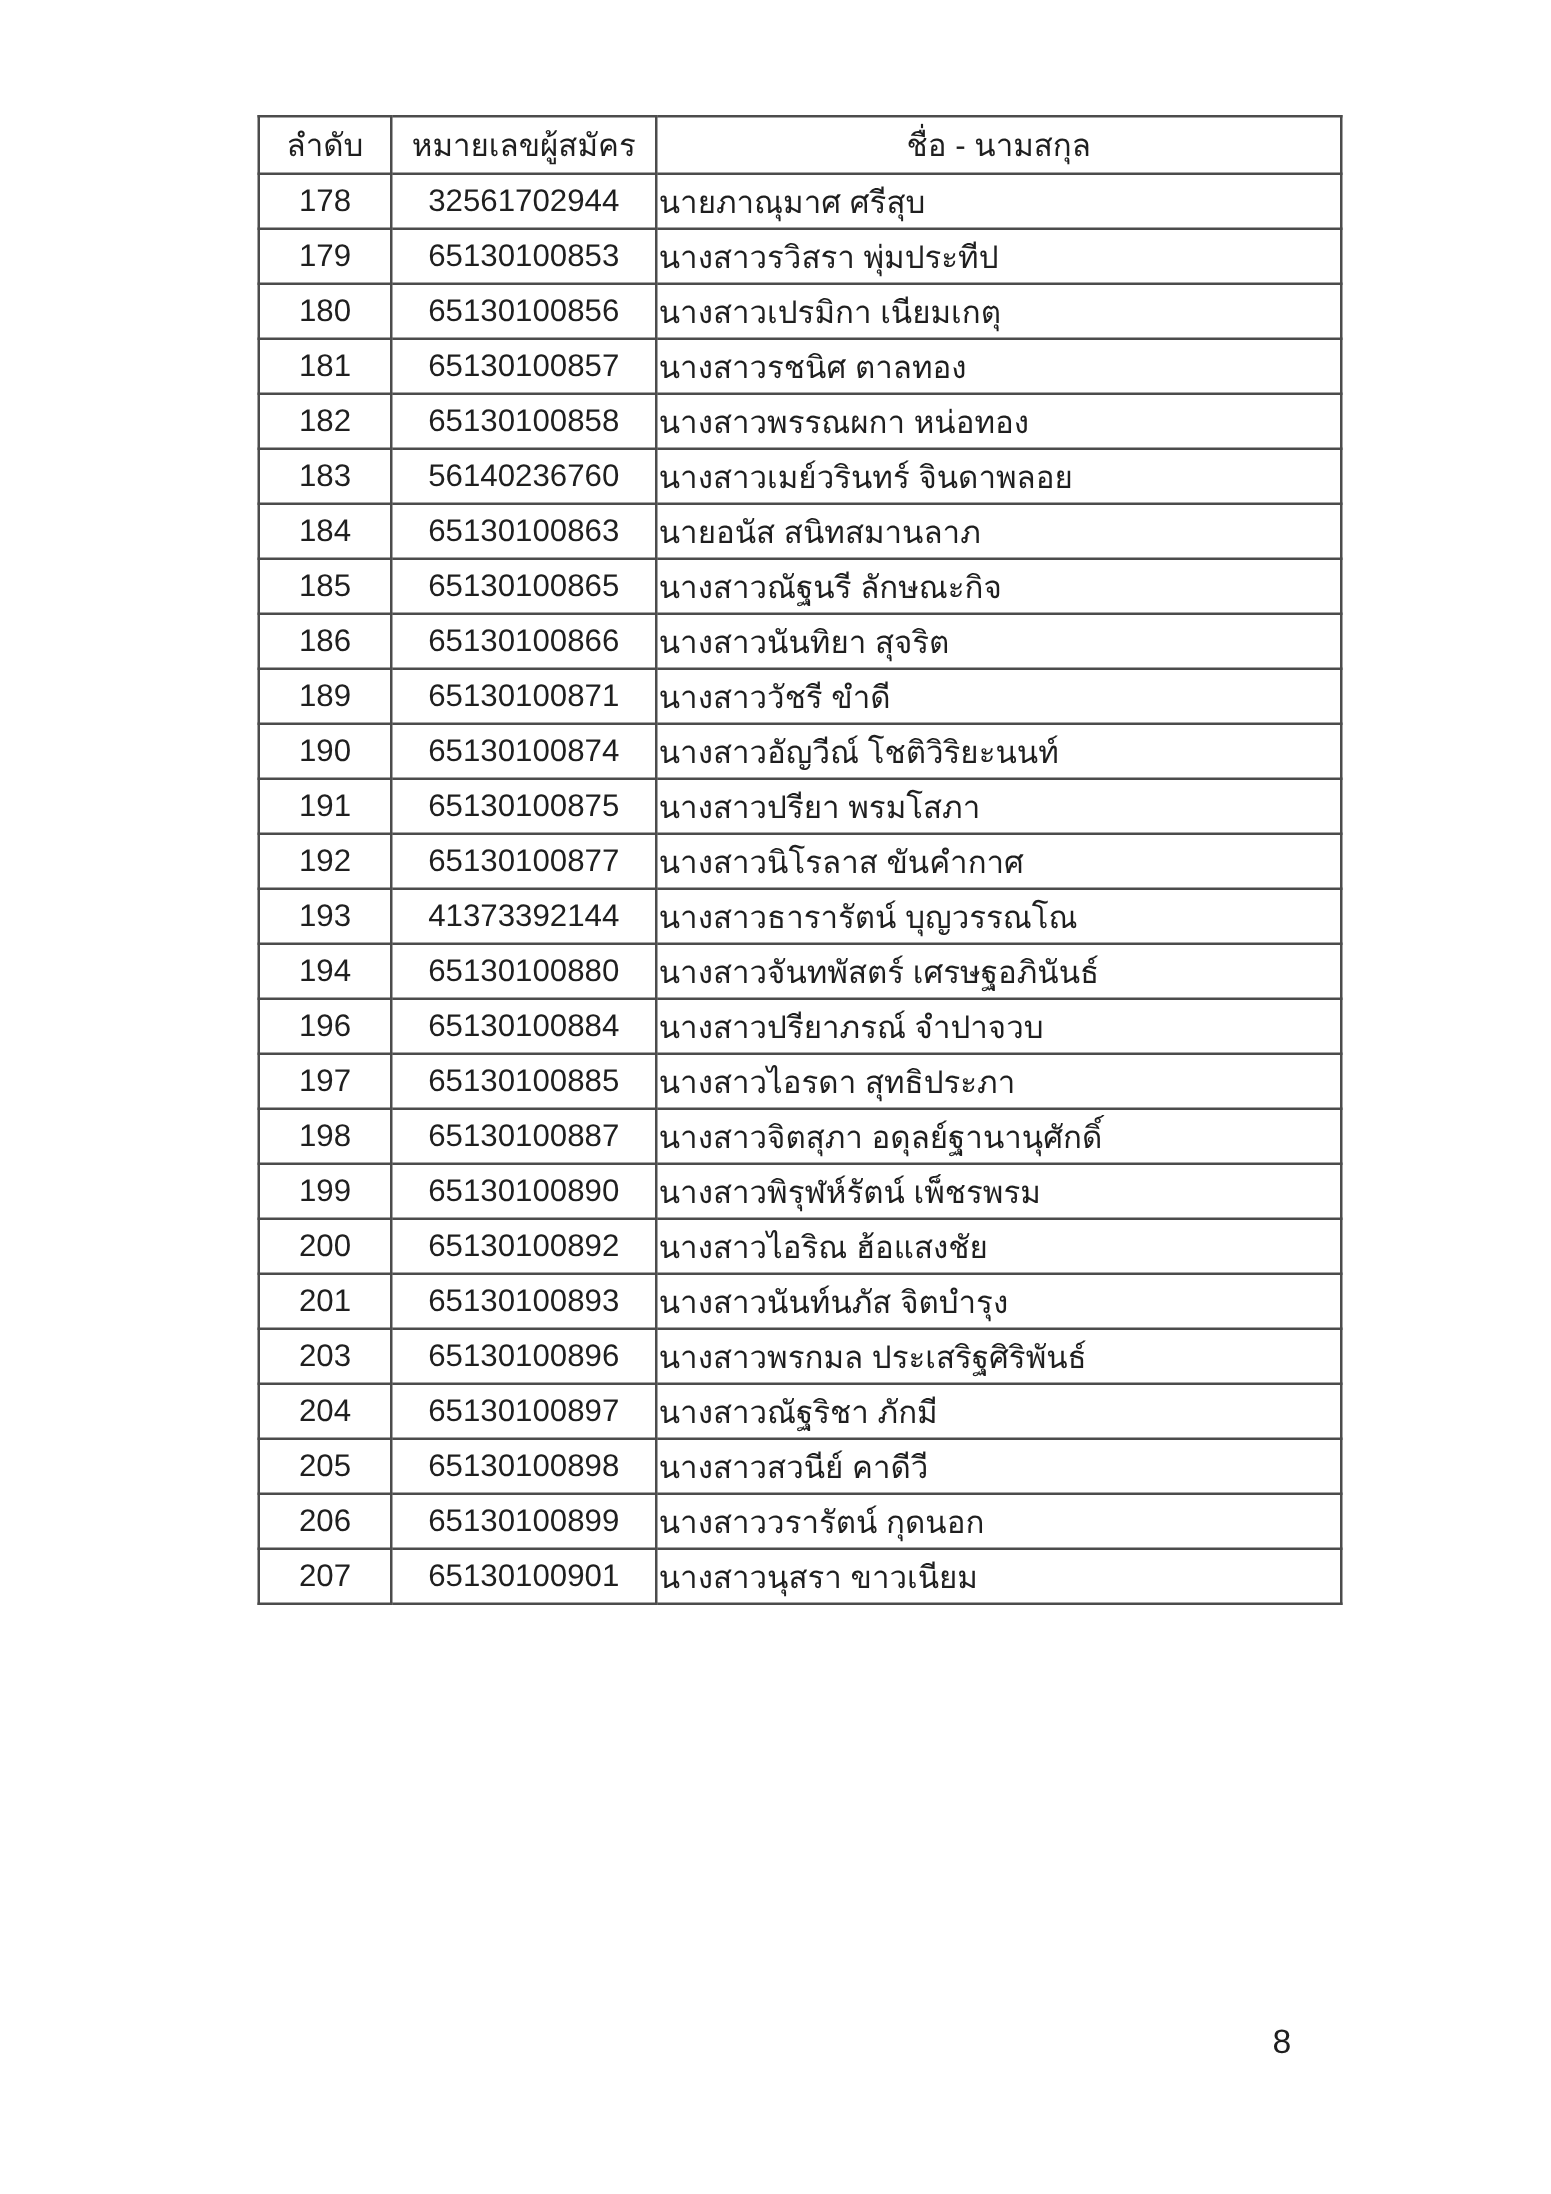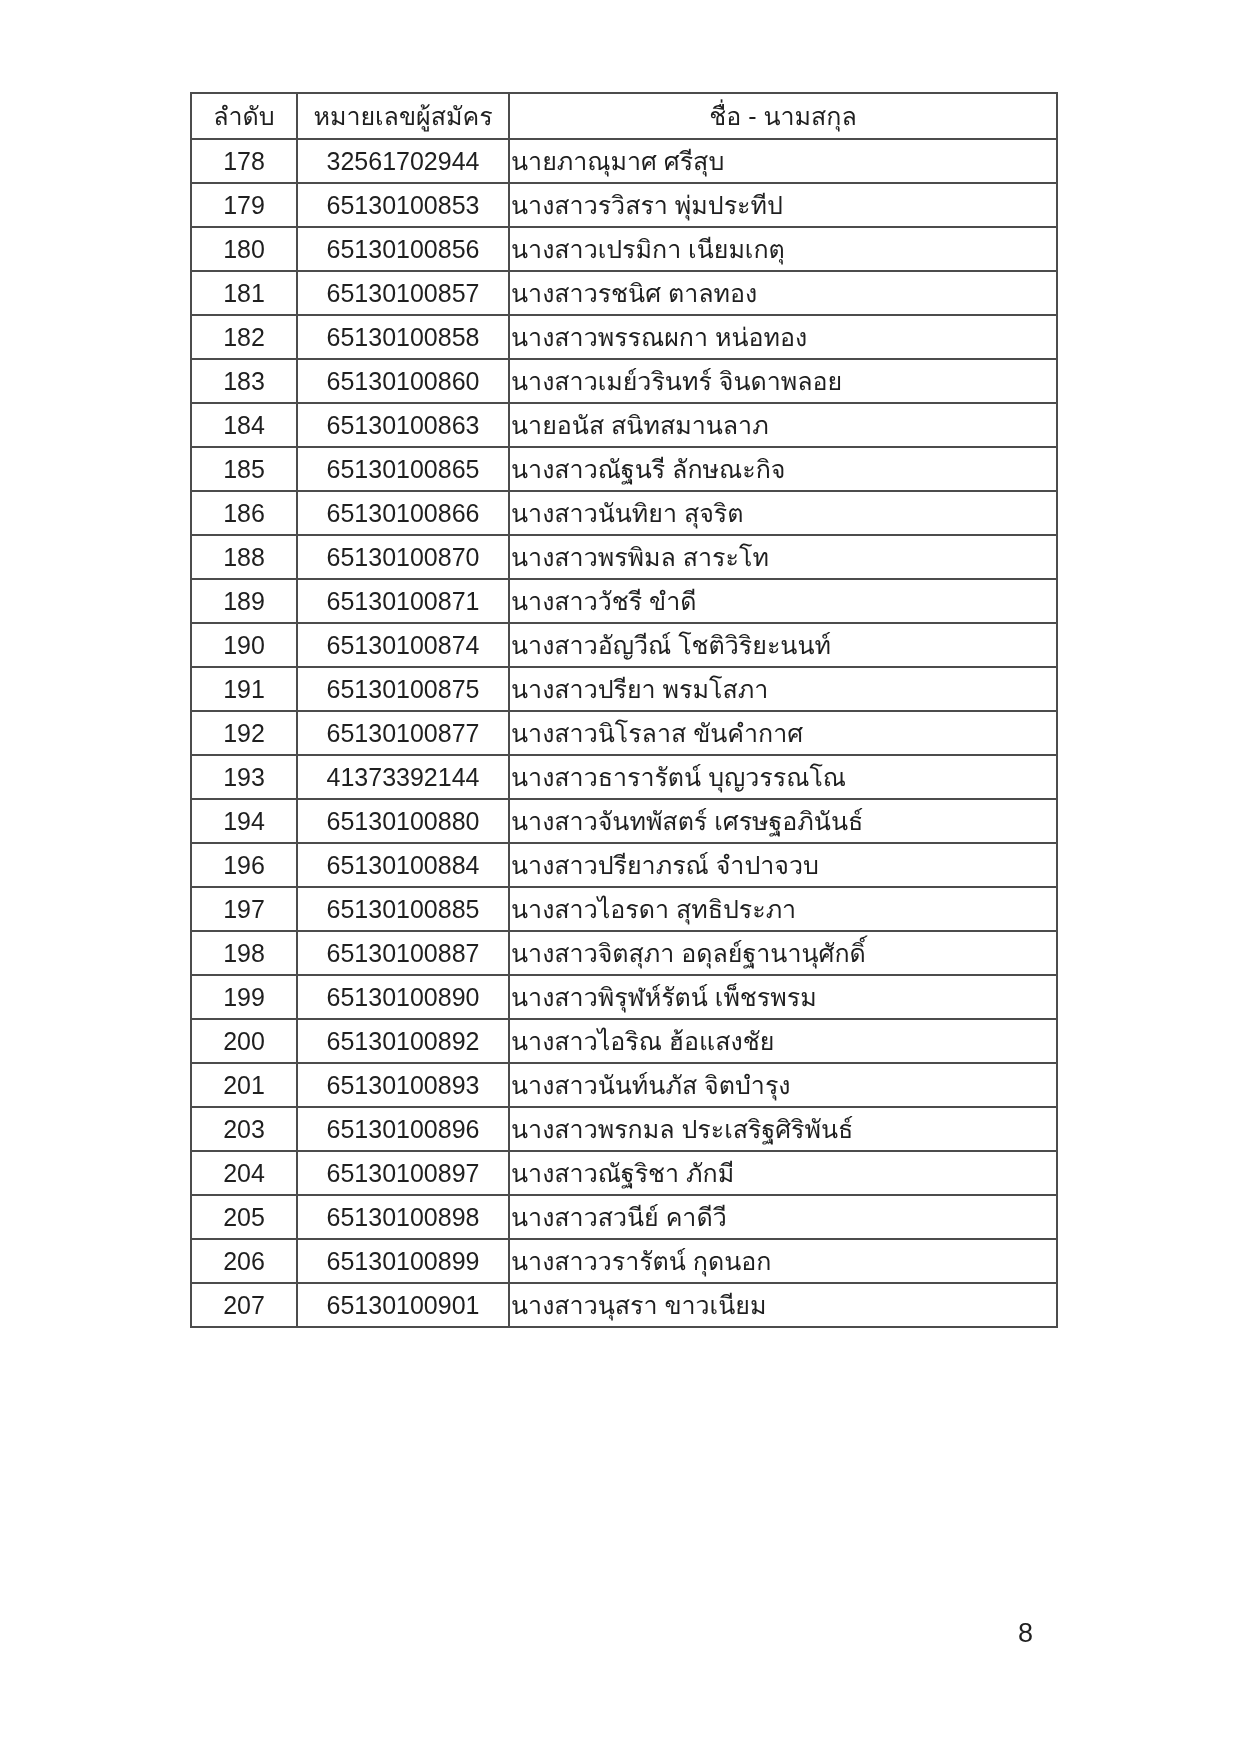--- a/index.html
+++ b/index.html
@@ -11,21 +11,21 @@
     position: relative;
     width: 1241px;
     height: 1755px;
     background: #ffffff;
     font-family: "Liberation Sans", "DejaVu Sans", sans-serif;
     color: #1f1f1f;
     overflow: hidden;
   }
   table.applicant-table {
     position: absolute;
-    left: 190px;
+    left: 206px;
     top: 92px;
     width: 866px;
     border-collapse: collapse;
     table-layout: fixed;
   }
   .applicant-table col.col-index  { width: 106px; }
   .applicant-table col.col-number { width: 212px; }
   .applicant-table col.col-name   { width: 548px; }
   .applicant-table th,
   .applicant-table td {
@@ -99,44 +99,39 @@
           <td>65130100857</td>
           <td>นางสาวรชนิศ  ตาลทอง</td>
         </tr>
         <tr>
           <td>182</td>
           <td>65130100858</td>
           <td>นางสาวพรรณผกา  หน่อทอง</td>
         </tr>
         <tr>
           <td>183</td>
-          <td>65130100860</td>
+          <td>56140236760</td>
           <td>นางสาวเมย์วรินทร์  จินดาพลอย</td>
         </tr>
         <tr>
           <td>184</td>
           <td>65130100863</td>
           <td>นายอนัส  สนิทสมานลาภ</td>
         </tr>
         <tr>
           <td>185</td>
           <td>65130100865</td>
           <td>นางสาวณัฐนรี  ลักษณะกิจ</td>
         </tr>
         <tr>
           <td>186</td>
           <td>65130100866</td>
           <td>นางสาวนันทิยา  สุจริต</td>
         </tr>
         <tr>
-          <td>188</td>
-          <td>65130100870</td>
-          <td>นางสาวพรพิมล  สาระโท</td>
-        </tr>
-        <tr>
           <td>189</td>
           <td>65130100871</td>
           <td>นางสาววัชรี  ขำดี</td>
         </tr>
         <tr>
           <td>190</td>
           <td>65130100874</td>
           <td>นางสาวอัญวีณ์  โชติวิริยะนนท์</td>
         </tr>
         <tr>

